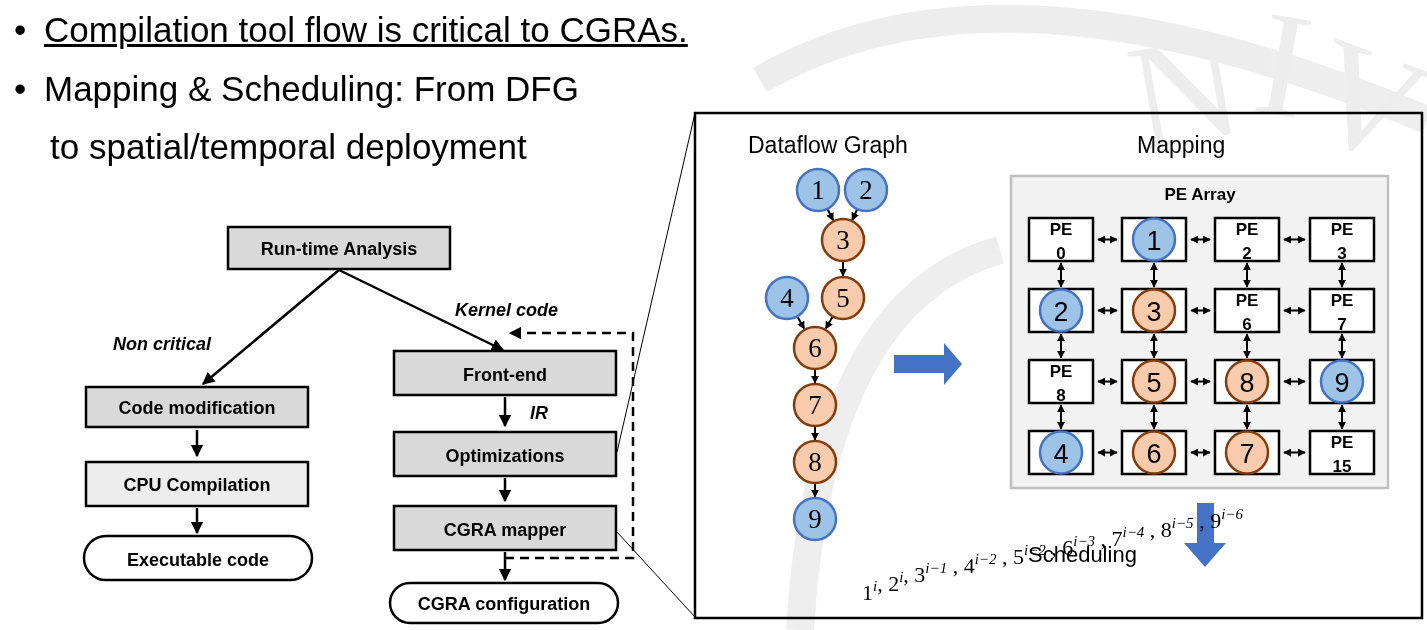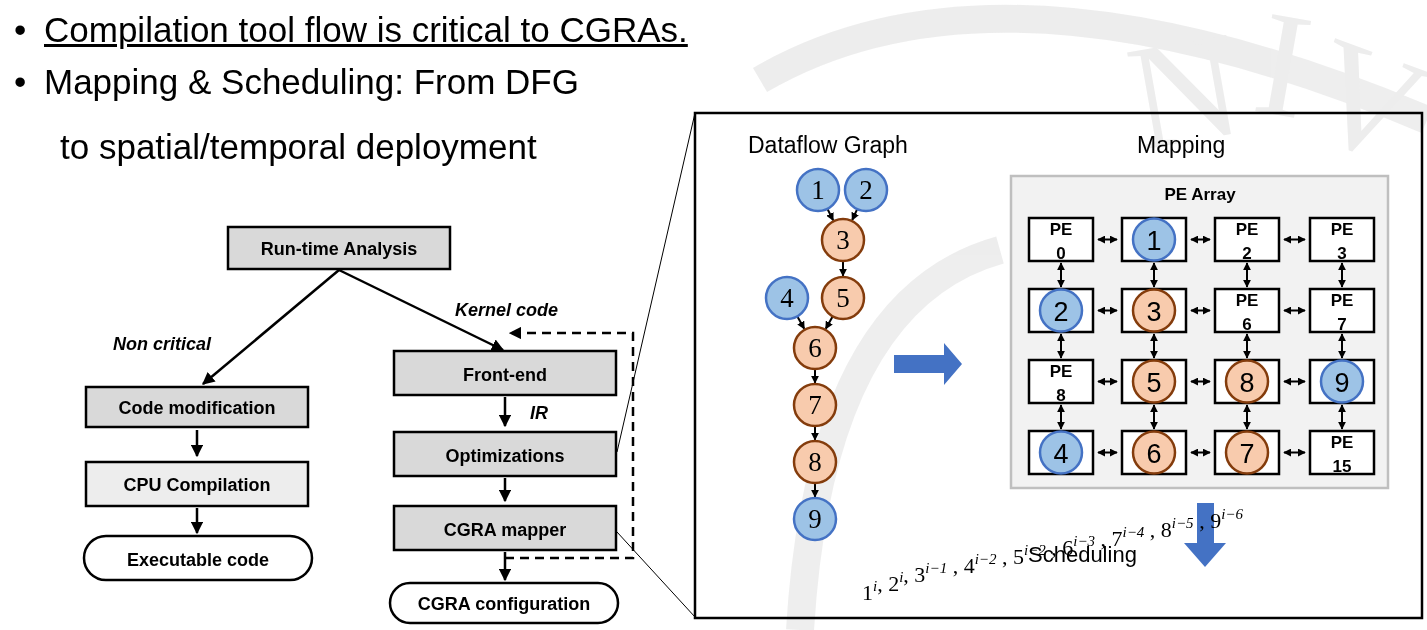--- a/index.html
+++ b/index.html
@@ -28,24 +28,24 @@
   <g fill="#ededed" font-family="Liberation Serif, serif" font-size="150">
     <text x="1140" y="150" transform="rotate(-10 1140 150)">N</text>
     <text x="1250" y="110" transform="rotate(10 1250 110)">I</text>
     <text x="1300" y="130" transform="rotate(20 1300 130)">V</text>
   </g>
 </svg>
 
 <div class="bullet" style="left:14px; top:10px;text-decoration:underline;">
   <span class="dot">•</span><span>Compilation tool flow is critical to CGRAs.</span>
 </div>
-<div class="bullet" style="left:14px; top:62px;">
+<div class="bullet" style="left:14px; top:69px;">
   <span class="dot">•</span><span>Mapping &amp; Scheduling: From DFG</span>
 </div>
-<div class="bullet" style="left:60px; top:127px;text-align:right;">to spatial/temporal deployment</div>
+<div class="bullet" style="left:50px; top:127px;text-align:right;">to spatial/temporal deployment</div>
 
 <svg id="diagram" width="1427" height="630">
   <defs>
     <marker id="ah" viewBox="0 0 10 10" refX="9" refY="5" markerWidth="5" markerHeight="5" orient="auto-start-reverse">
       <path d="M0,0 L10,5 L0,10 z" fill="#000"></path>
     </marker>
     <marker id="ahs" viewBox="0 0 10 10" refX="9" refY="5" markerWidth="4" markerHeight="4" orient="auto-start-reverse">
       <path d="M0,0 L10,5 L0,10 z" fill="#000"></path>
     </marker>
   </defs>

